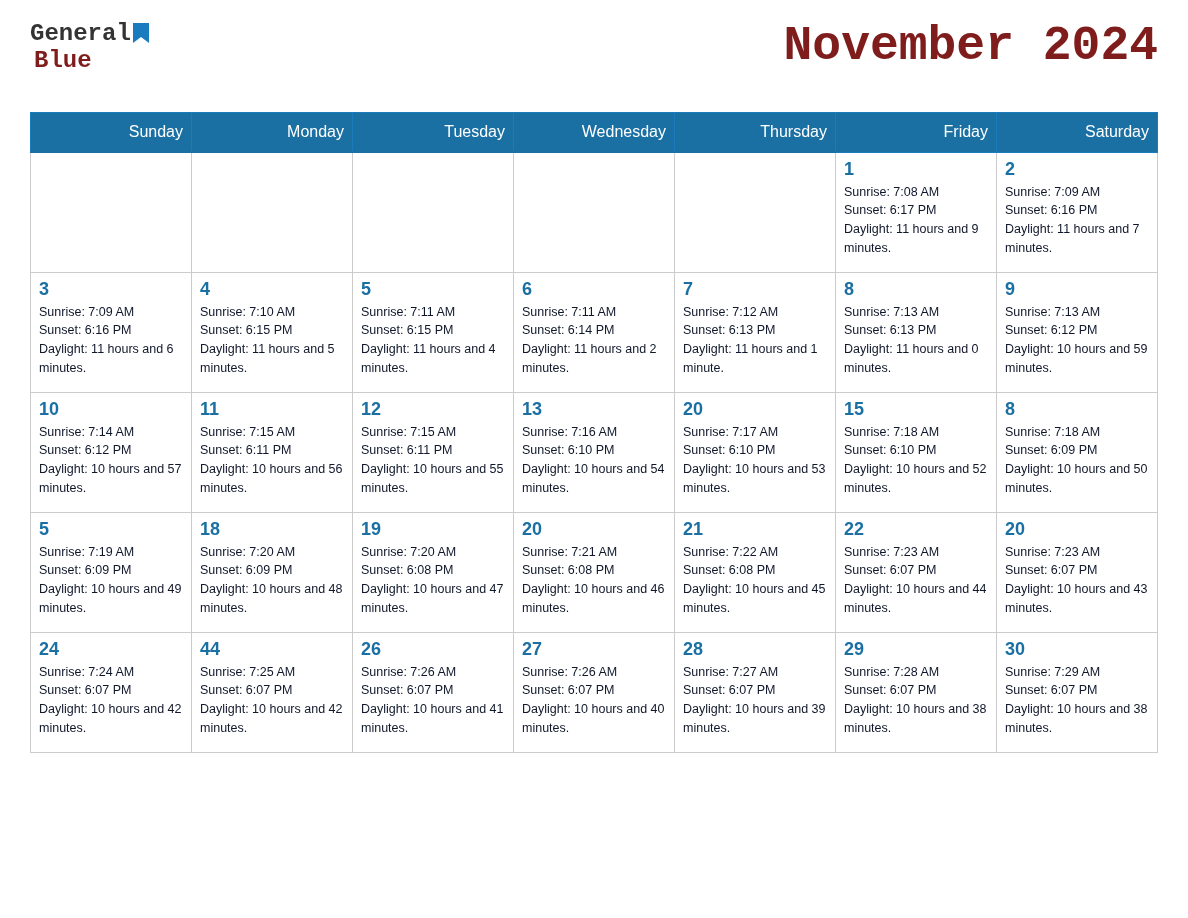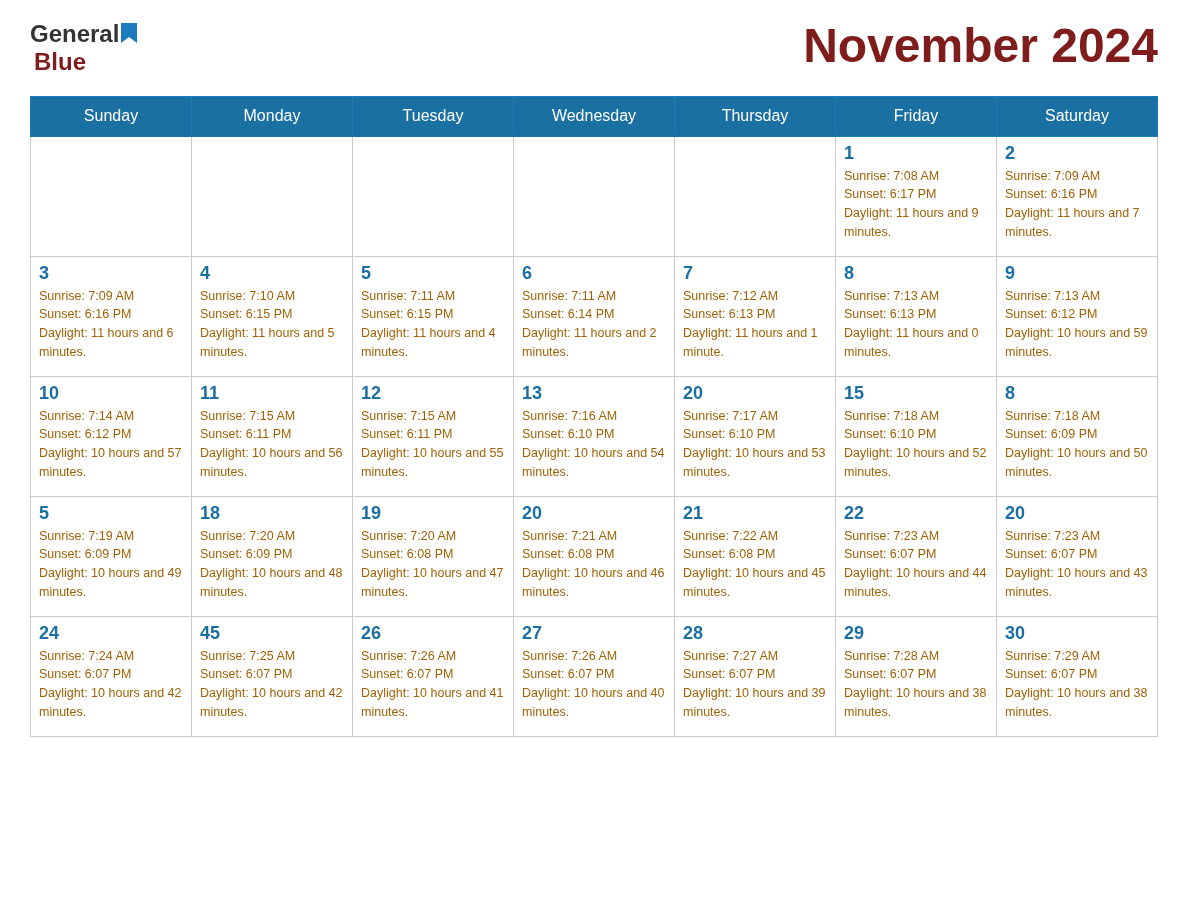--- a/index.html
+++ b/index.html
@@ -8,21 +8,22 @@
       background: #fff;
       color: #333;
       padding: 20px 30px;
       width: 1188px;
       min-height: 918px;
     }
     .header {
       display: flex;
       justify-content: space-between;
       align-items: flex-start;
-      margin-bottom: 20px;
+      margin-bottom: 38px;
+      font-family: Liberation Mono, monospace;
     }
     .title-area {
       text-align: right;
     }
     .month-title {
       font-size: 48px;
       font-weight: bold;
       color: #7f1d1d;
       line-height: 1.1;
     }
@@ -35,21 +36,21 @@
       width: 100%;
       border-collapse: collapse;
       border: 1px solid #1a7bbf;
     }
     .calendar-table th {
       background-color: #1a6fa3;
       color: #fff;
       font-size: 16px;
       font-weight: normal;
       padding: 10px 8px;
-      text-align: center;
+      text-align: right;
       border: 1px solid #1a7bbf;
     }
     .calendar-table td {
       vertical-align: top;
       border: 1px solid #ccc;
       padding: 6px 8px;
       min-height: 90px;
       height: 120px;
       font-size: 13px;
       color: #333;
@@ -57,21 +58,21 @@
     }
     .day-number {
       font-size: 18px;
       font-weight: bold;
       color: #1a6fa3;
       display: block;
       margin-bottom: 3px;
     }
     .day-info {
       font-size: 12.5px;
-      color: #a16207;
+      color: #0f172a;
       line-height: 1.5;
     }
     .empty-cell {
       background: #fff;
     }
     tr td {
       border-top: 2px solid #1a6fa3;
     }
     tr td:first-child {
       border-left: 1px solid #ccc;
@@ -222,21 +223,21 @@
           <span class="day-number">20</span>
           <div class="day-info">Sunrise: 7:23 AM<br>Sunset: 6:07 PM<br>Daylight: 10 hours and 43 minutes.</div>
         </td>
       </tr>
       <tr>
         <td>
           <span class="day-number">24</span>
           <div class="day-info">Sunrise: 7:24 AM<br>Sunset: 6:07 PM<br>Daylight: 10 hours and 42 minutes.</div>
         </td>
         <td>
-          <span class="day-number">45</span>
+          <span class="day-number">44</span>
           <div class="day-info">Sunrise: 7:25 AM<br>Sunset: 6:07 PM<br>Daylight: 10 hours and 42 minutes.</div>
         </td>
         <td>
           <span class="day-number">26</span>
           <div class="day-info">Sunrise: 7:26 AM<br>Sunset: 6:07 PM<br>Daylight: 10 hours and 41 minutes.</div>
         </td>
         <td>
           <span class="day-number">27</span>
           <div class="day-info">Sunrise: 7:26 AM<br>Sunset: 6:07 PM<br>Daylight: 10 hours and 40 minutes.</div>
         </td>

